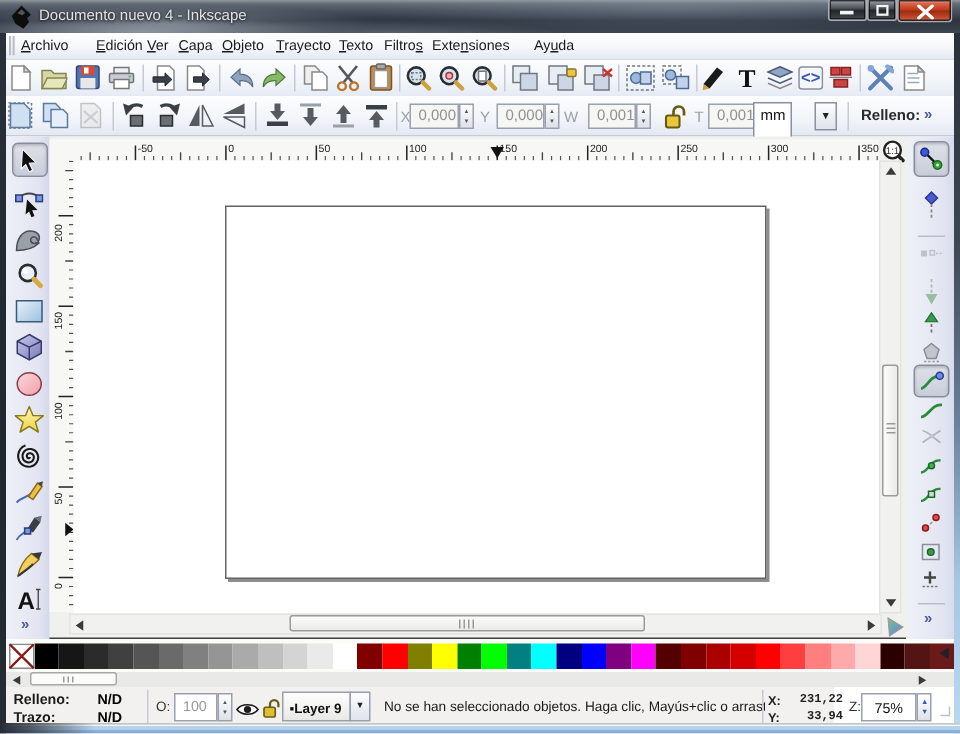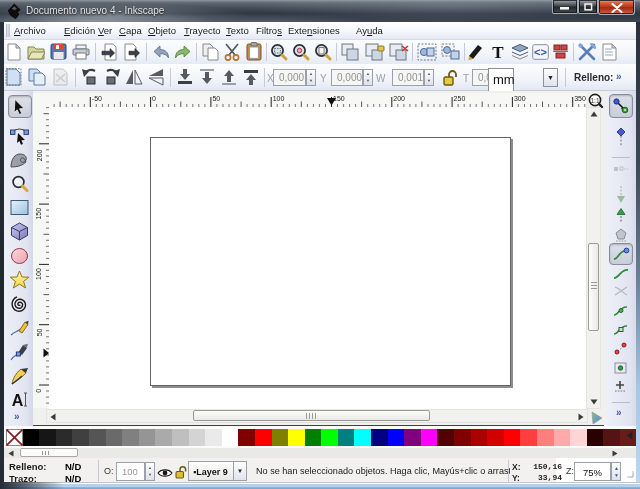--- a/index.html
+++ b/index.html
@@ -292,21 +292,21 @@
  <svg style="left:438px;top:5px" width="16" height="17" viewBox="0 0 16 17">
       <rect x="2" y="8" width="9" height="8" rx="1.5" fill="#e8c93e" stroke="#6a5a14" stroke-width="1.4"></rect>
       <path d="M7 8 v-2.5 a3.5 3.5 0 0 1 7 0 V8" fill="none" stroke="#6a5a14" stroke-width="1.8"></path>
     </svg>
  <div class="tlabel" style="left:459px;top:9px">T</div>
  <div class="field" style="left:468px;top:5px;width:32px">0,001</div>
  <div class="spin" style="left:500px;top:5px">
       <i style="top:2px">▲</i>
       <i style="bottom:2px">▼</i>
     </div>
- <div style="position:absolute;left:484px;top:4px;width:26px;height:32px;background:#fff;border:1px solid #8a909c;box-sizing:border-box;font-size:13px;color:#111;padding:3px 0 0 4px">mm</div>
+ <div style="position:absolute;left:498px;top:4px;width:26px;height:32px;background:#fff;border:1px solid #8a909c;box-sizing:border-box;font-size:10px;color:#111;padding:3px 0 0 4px">mm</div>
  <div style="position:absolute;left:539px;top:4px;width:15px;height:19px;background:linear-gradient(180deg,#fdfdfe,#dfe3ec);border:1px solid #8a909c;box-sizing:border-box">
       <span style="position:absolute;left:3px;top:5px;font-size:7px;color:#222">▼</span>
     </div>
  <div class="vsep" style="left:561px;top:4px;height:19px"></div>
  <div style="position:absolute;left:570px;top:8px;font-size:10px;font-weight:bold;color:#2a2a2a">Relleno:</div>
  <div style="position:absolute;left:612px;top:7px;font-size:10px;font-weight:bold;color:#4a5a9a">»</div>
 </div>
 
 <div id="mainarea"></div>
 <div id="toolbox">
@@ -610,21 +610,21 @@
       <rect x="1" y="6.5" width="7.5" height="6.5" rx="1.2" fill="#e0be34" stroke="#6a5a14" stroke-width="1.1"></rect>
       <path d="M5 6.5 v-2 a2.8 2.8 0 0 1 5.6 0 V6.5" fill="none" stroke="#6a5a14" stroke-width="1.5"></path>
     </svg>
  <div style="position:absolute;left:184px;top:3px;width:46px;height:20px;background:linear-gradient(180deg,#fefefe,#e8e8e6);border:1px solid #98a0ac;box-sizing:border-box;font-size:9px;font-weight:bold;color:#111;padding:5px 0 0 4px">▪Layer 9</div>
  <div style="position:absolute;left:229px;top:3px;width:14px;height:20px;background:linear-gradient(180deg,#fdfdfe,#dfe3ec);border:1px solid #98a0ac;box-sizing:border-box">
       <span style="position:absolute;left:3px;top:6px;font-size:6px;color:#222">▼</span>
     </div>
  <div style="position:absolute;left:252px;top:8px;font-size:9.1px;color:#1a1a1a;white-space:nowrap;max-width:254px;overflow:hidden">No se han seleccionado objetos. Haga clic, Mayús+clic o arrastr</div>
  <div class="vsep" style="left:504px;top:2px;height:23px"></div>
  <div style="position:absolute;left:508px;top:4px;font-size:8.5px;font-weight:bold;color:#222">X:</div>
- <div style="position:absolute;left:524px;top:4px;width:34px;font-size:8px;font-weight:bold;color:#222;text-align:right;font-family:'Liberation Mono',monospace">150,16</div>
+ <div style="position:absolute;left:524px;top:4px;width:34px;font-size:8px;font-weight:bold;color:#222;text-align:right;font-family:'Liberation Mono',monospace">231,22</div>
  <div style="position:absolute;left:508px;top:15px;font-size:8.5px;font-weight:bold;color:#222">Y:</div>
  <div style="position:absolute;left:524px;top:15px;width:34px;font-size:8px;font-weight:bold;color:#222;text-align:right;font-family:'Liberation Mono',monospace">33,94</div>
  <div style="position:absolute;left:562px;top:8px;font-size:9px;color:#333">Z:</div>
  <div style="position:absolute;left:570px;top:4px;width:37px;height:19px;background:#fff;border:1px solid #9aa0ac;box-sizing:border-box;color:#111;text-align:center;padding-top:4px;font-size:9.5px">75%</div>
  <div class="spin" style="left:607px;top:4px;height:19px;width:10px">
       <i style="top:3px;color:#3a5ab0;font-size:5px">▲</i>
       <i style="bottom:3px;color:#3a5ab0;font-size:5px">▼</i>
     </div>
     <svg style="left:620px;top:10px" width="12" height="12" viewBox="0 0 12 12">
       <path d="M9 3 v6 h-6 M5.5 9 h3.5 v-3.5" fill="none" stroke="#c0c0be" stroke-width="1"></path>

